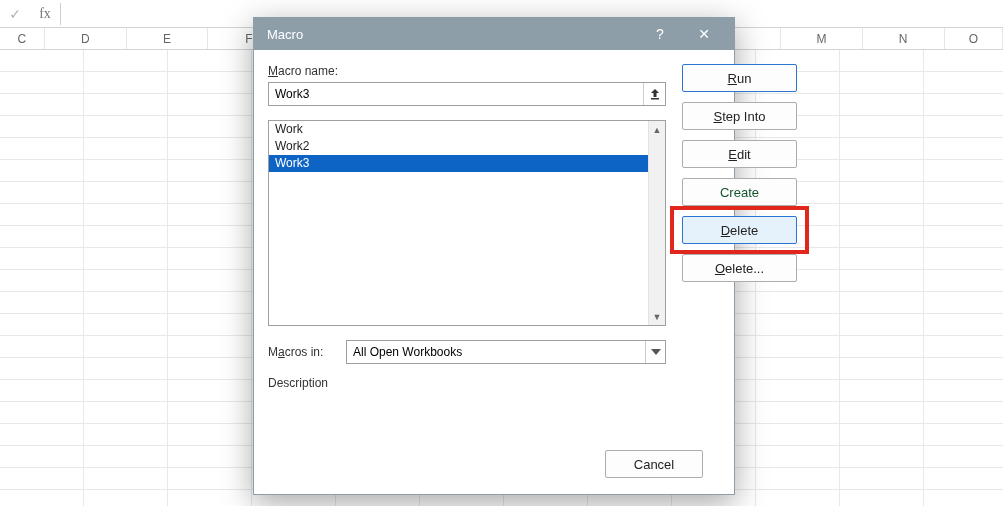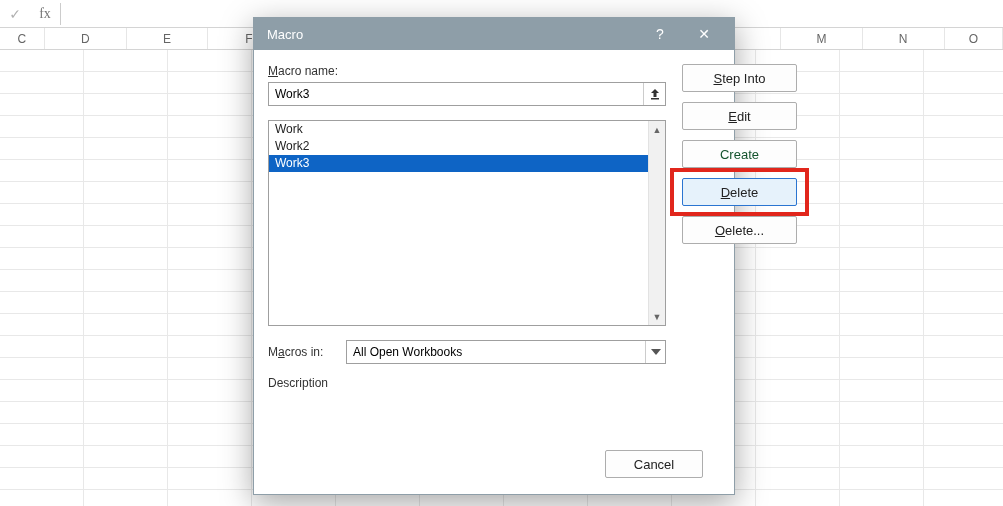--- a/index.html
+++ b/index.html
@@ -318,20 +318,21 @@
                   <path d="M0 0 L10 0 L5 6 Z" fill="#555"></path>
                 </svg>
             </div>
           </div>
         </div>
 
         <div class="lbl desc-lbl">Description</div>
       </div>
 
       <div class="right-col">
+        <button class="btn primary"><span class="underline">R</span><span id="b-run-rest">un</span></button>
         <button class="btn"><span class="underline">S</span><span id="b-step-rest">tep Into</span></button>
         <button class="btn"><span class="underline">E</span><span id="b-edit-rest">dit</span></button>
         <button class="btn disabled">Create</button>
         <div style="position:relative">
           <button class="btn" style="background:#e6f2fb;border-color:#2a75d1;"><span class="underline">D</span><span id="b-del-rest">elete</span></button>
           <div class="highlight-frame" style="left:-12px;top:-10px;width:139px;height:48px"></div>
         </div>
         <button class="btn"><span class="underline">O</span><span id="b-opt-rest">elete...</span></button>
       </div>
     </div>

